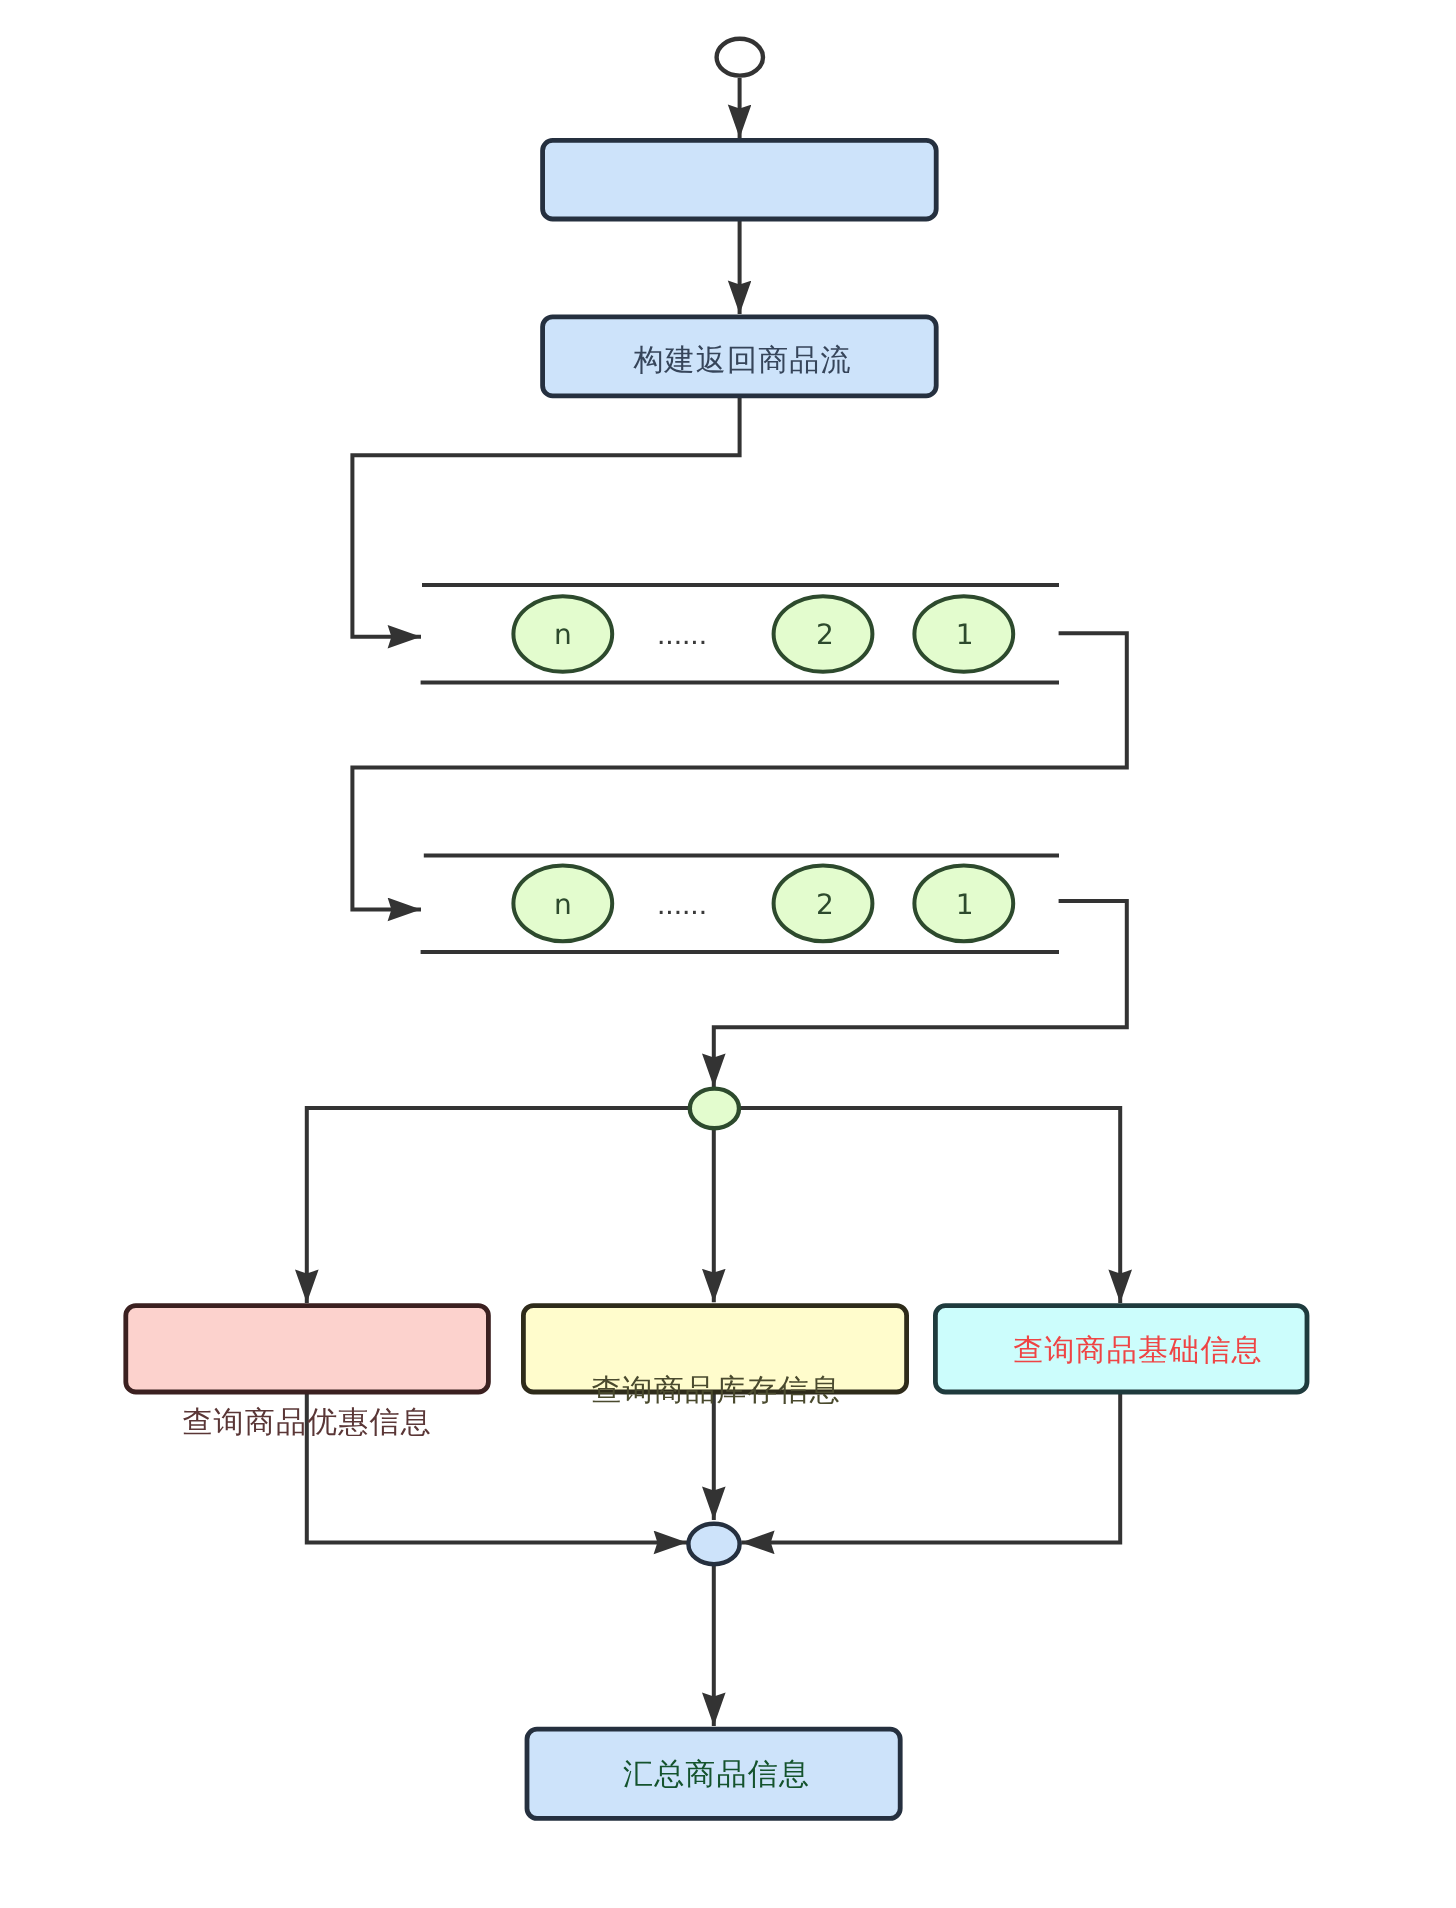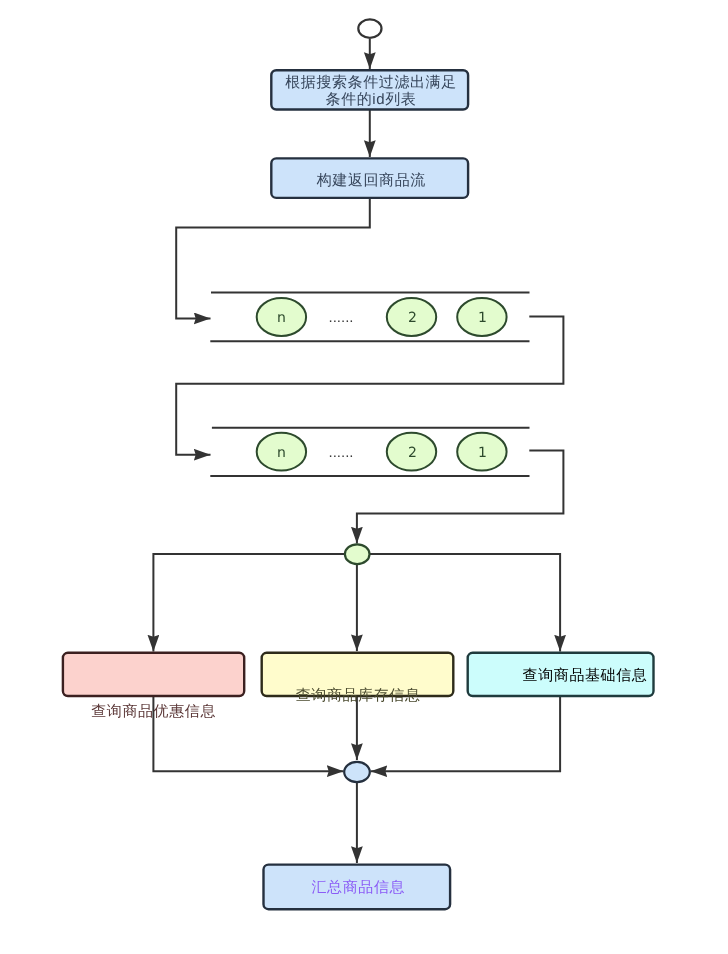--- a/index.html
+++ b/index.html
@@ -71,33 +71,31 @@
 
   <rect x="62.9" y="652.8" width="181.3" height="43.2" rx="5" ry="5" fill="#fcd2cd" stroke="#3b2020" stroke-width="2.4"></rect>
   <rect x="261.7" y="652.8" width="191.6" height="43.2" rx="5" ry="5" fill="#fffccc" stroke="#2e2b1a" stroke-width="2.4"></rect>
   <rect x="467.7" y="652.8" width="185.8" height="43.2" rx="5" ry="5" fill="#ccfdfc" stroke="#1f3b3d" stroke-width="2.4"></rect>
 
   <ellipse cx="357" cy="772" rx="12.8" ry="10.1" fill="#cde3fa" stroke="#25303f" stroke-width="2.2"></ellipse>
 
   <rect x="263.5" y="864.6" width="186.6" height="44.6" rx="5" ry="5" fill="#cde3fa" stroke="#25303f" stroke-width="2.4"></rect>
 </svg>
 
-<div class="lbl" style="left:171px;top:74px;width:400px;color:#36455a;">根据搜索条件过滤出满足</div>
-<div class="lbl" style="left:171px;top:90.7px;width:400px;color:#36455a;">条件的id列表</div>
 <div class="lbl" style="left:171.3px;top:171.7px;width:400px;color:#36455a;">构建返回商品流</div>
 
 <div class="lbl2" style="left:231.4px;top:310.2px;width:100px;color:#2d4a2d;">n</div>
 <div class="dots" style="left:291px;top:310px;width:100px;color:#3a3a3a;">......</div>
 <div class="lbl2" style="left:362.5px;top:310.2px;width:100px;color:#2d4a2d;">2</div>
 <div class="lbl2" style="left:432.4px;top:310.2px;width:100px;color:#2d4a2d;">1</div>
 
 <div class="lbl2" style="left:231.4px;top:444.9px;width:100px;color:#2d4a2d;">n</div>
 <div class="dots" style="left:291px;top:444.5px;width:100px;color:#3a3a3a;">......</div>
 <div class="lbl2" style="left:362.5px;top:444.9px;width:100px;color:#2d4a2d;">2</div>
 <div class="lbl2" style="left:432.4px;top:444.9px;width:100px;color:#2d4a2d;">1</div>
 
 <div class="lbl" style="left:53.6px;top:667px;width:200px;color:#5a3636;margin-top:36px;">查询商品优惠信息</div>
 <div class="lbl" style="left:258.1px;top:667px;width:200px;color:#4a4a2e;margin-top:20px;">查询商品库存信息</div>
-<div class="lbl" style="left:485px;top:667px;width:200px;color:#000000;">查询商品基础信息</div>
+<div class="lbl" style="left:469px;top:667px;width:200px;color:#ef4444;">查询商品基础信息</div>
 
-<div class="lbl" style="left:158.3px;top:879px;width:400px;color:#8b5cf6;">汇总商品信息</div>
+<div class="lbl" style="left:158.3px;top:879px;width:400px;color:#14532d;">汇总商品信息</div>
 
 </div>
 
 </body></html>

